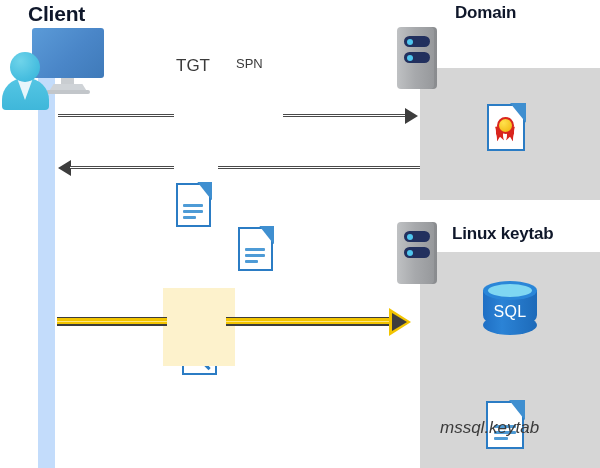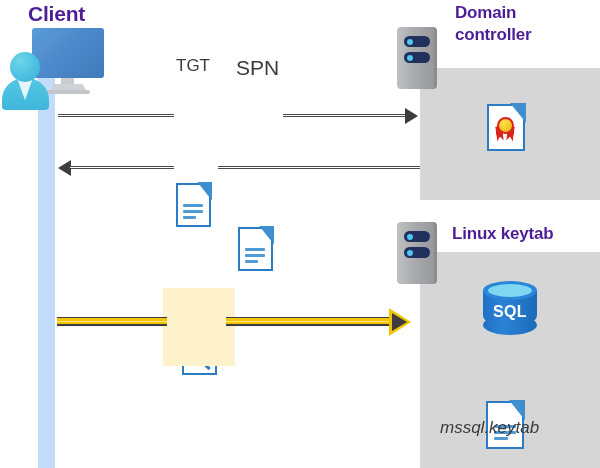--- a/index.html
+++ b/index.html
@@ -2,21 +2,21 @@
 <html><head>
 <meta charset="utf-8">
 <style>
   html,body{margin:0;padding:0;background:#ffffff;}
   body{width:600px;height:468px;position:relative;overflow:hidden;
        font-family:"Liberation Sans","DejaVu Sans",sans-serif;}
   .stage{position:absolute;inset:0;width:600px;height:468px;}
 
   
   .abs{position:absolute;}
-  .label-bold{font-weight:bold;color:#4c1d95;letter-spacing:-0.2px;}
+  .label-bold{font-weight:bold;color:#0f172a;letter-spacing:-0.2px;}
   .label-plain{color:#3b3b3b;}
 
   
   .lifeline{left:38px;top:72px;width:17px;height:396px;background:#c3dcfb;}
 
   
   .client-title{left:28px;top:2px;font-size:21px;}
 
   
   .mon-screen{left:32px;top:28px;width:72px;height:50px;border-radius:3px;
@@ -87,21 +87,21 @@
       background:linear-gradient(90deg,#1f6fc4 0%,#2b83d6 35%,#1d6ab9 100%);
       border-radius:0 0 27px 27px/0 0 13px 13px;}
   .sql-bot{position:absolute;left:0;top:34px;width:54px;height:20px;
       background:linear-gradient(90deg,#1f6fc4 0%,#2b83d6 35%,#1d6ab9 100%);
       border-radius:50%;}
   .sql-top{position:absolute;left:0;top:0;width:54px;height:19px;border-radius:50%;
       background:#2a86d8;}
   .sql-top-in{position:absolute;left:5px;top:3px;width:44px;height:13px;border-radius:50%;
       background:#7fd7f2;}
   .sql-text{position:absolute;left:0;top:22px;width:54px;text-align:center;
-      color:#ffffff;font-size:16px;font-weight:bold;letter-spacing:0.4px;z-index:4;}
+      color:#ffffff;font-size:16px;font-weight:normal;letter-spacing:0.4px;z-index:4;}
 
   
   .flow{position:absolute;height:3px;background:#ffffff;border-top:1.5px solid #4a4a4a;
       border-bottom:1.5px solid #4a4a4a;box-sizing:border-box;}
   .arrowhead-r{position:absolute;width:0;height:0;
       border-top:8px solid transparent;border-bottom:8px solid transparent;
       border-left:13px solid #3d3d3d;}
   .arrowhead-l{position:absolute;width:0;height:0;
       border-top:8px solid transparent;border-bottom:8px solid transparent;
       border-right:13px solid #3d3d3d;}
@@ -112,21 +112,21 @@
       background:linear-gradient(180deg,#3d3d3d 0 1.5px,#f2c400 1.5px 4px,#ffe680 4px 5.5px,#f2c400 5.5px 7.5px,#3d3d3d 7.5px 9px);}
   .yarrow-outer{position:absolute;width:0;height:0;
       border-top:14px solid transparent;border-bottom:14px solid transparent;
       border-left:22px solid #f2c400;}
   .yarrow-inner{position:absolute;width:0;height:0;
       border-top:9px solid transparent;border-bottom:9px solid transparent;
       border-left:15px solid #3d3d3d;}
 
   
   .tgt-lbl{left:176px;top:56px;font-size:17px;}
-  .spn-lbl{left:236px;top:56px;font-size:21px;}
+  .spn-lbl{left:236px;top:56px;font-size:13px;}
 </style>
 </head>
 <body>
 
 <div class="stage">
 
   <div class="abs gray-panel panel-dc"></div>
   <div class="abs gray-panel panel-lx"></div>
 
   <div class="abs lifeline"></div>
@@ -147,21 +147,20 @@
     <div class="rack-slot s1">
         <span class="rack-dot"></span>
       </div>
     <div class="rack-slot s2">
         <span class="rack-dot"></span>
       </div>
   </div>
 
   <div class="abs dc-title label-bold">
     <div>Domain</div>
-    <div>controller</div>
   </div>
 
   <div class="abs docicon" style="left:487px;top:104px;width:38px;height:47px;">
     <div class="doc-body"></div>
     <div class="doc-fold"></div>
     <div class="ribbon l" style="left:9px;top:22px;transform:rotate(-8deg);"></div>
     <div class="ribbon r" style="left:20px;top:22px;transform:rotate(8deg);"></div>
     <div class="seal-circle" style="left:10px;top:13px;"></div>
   </div>
 

